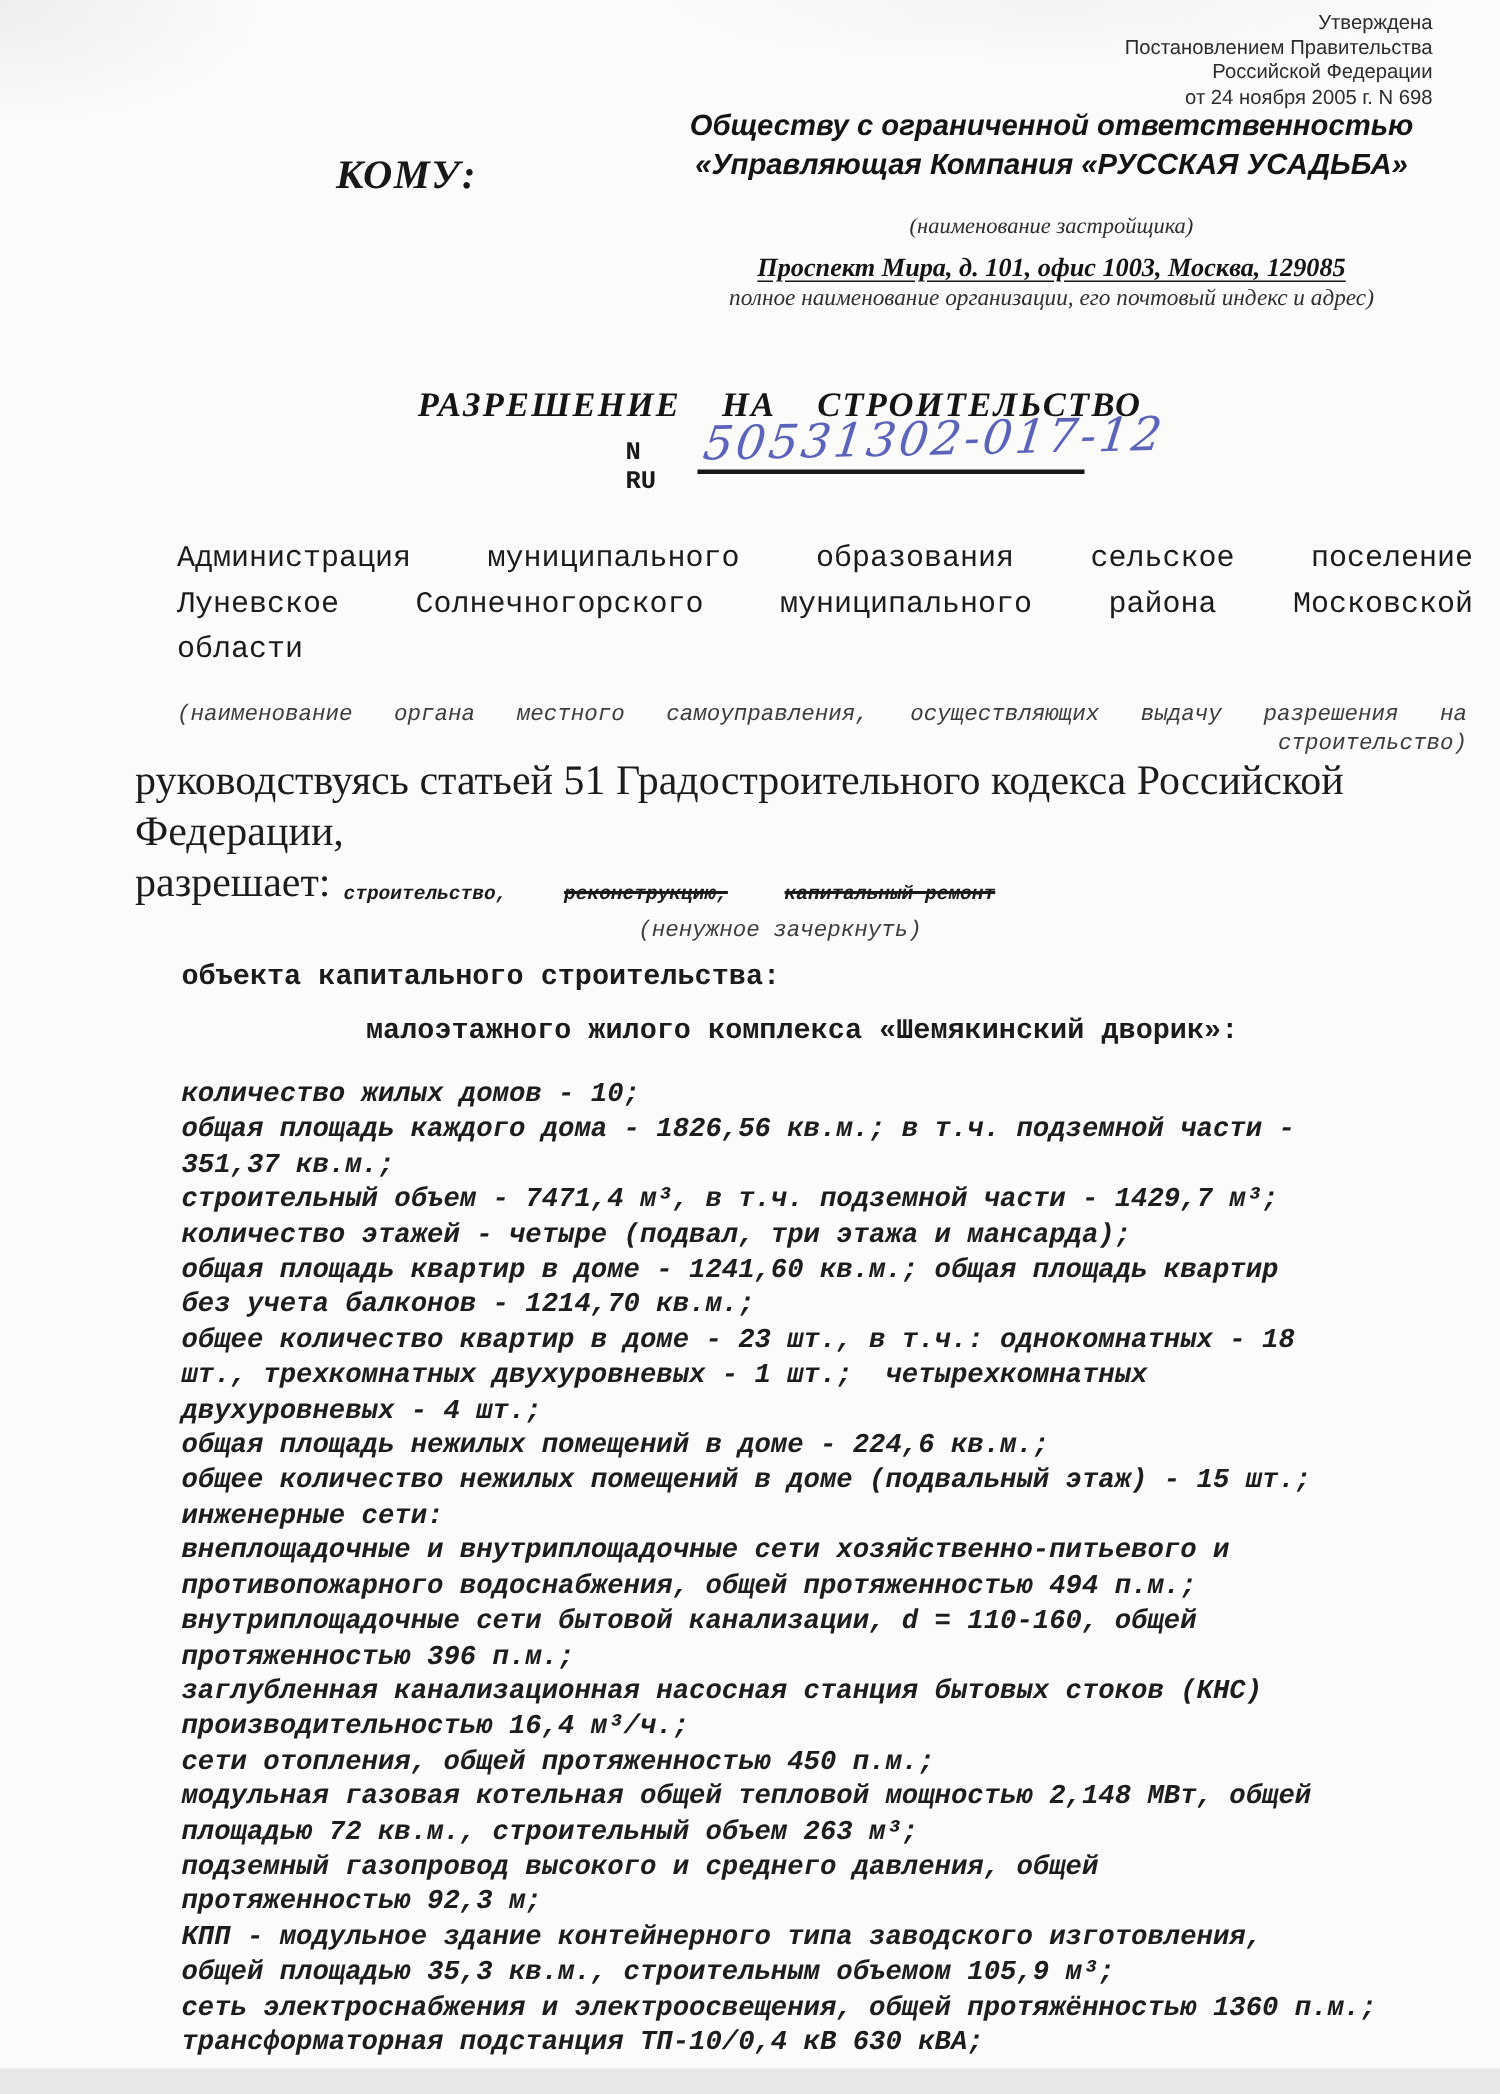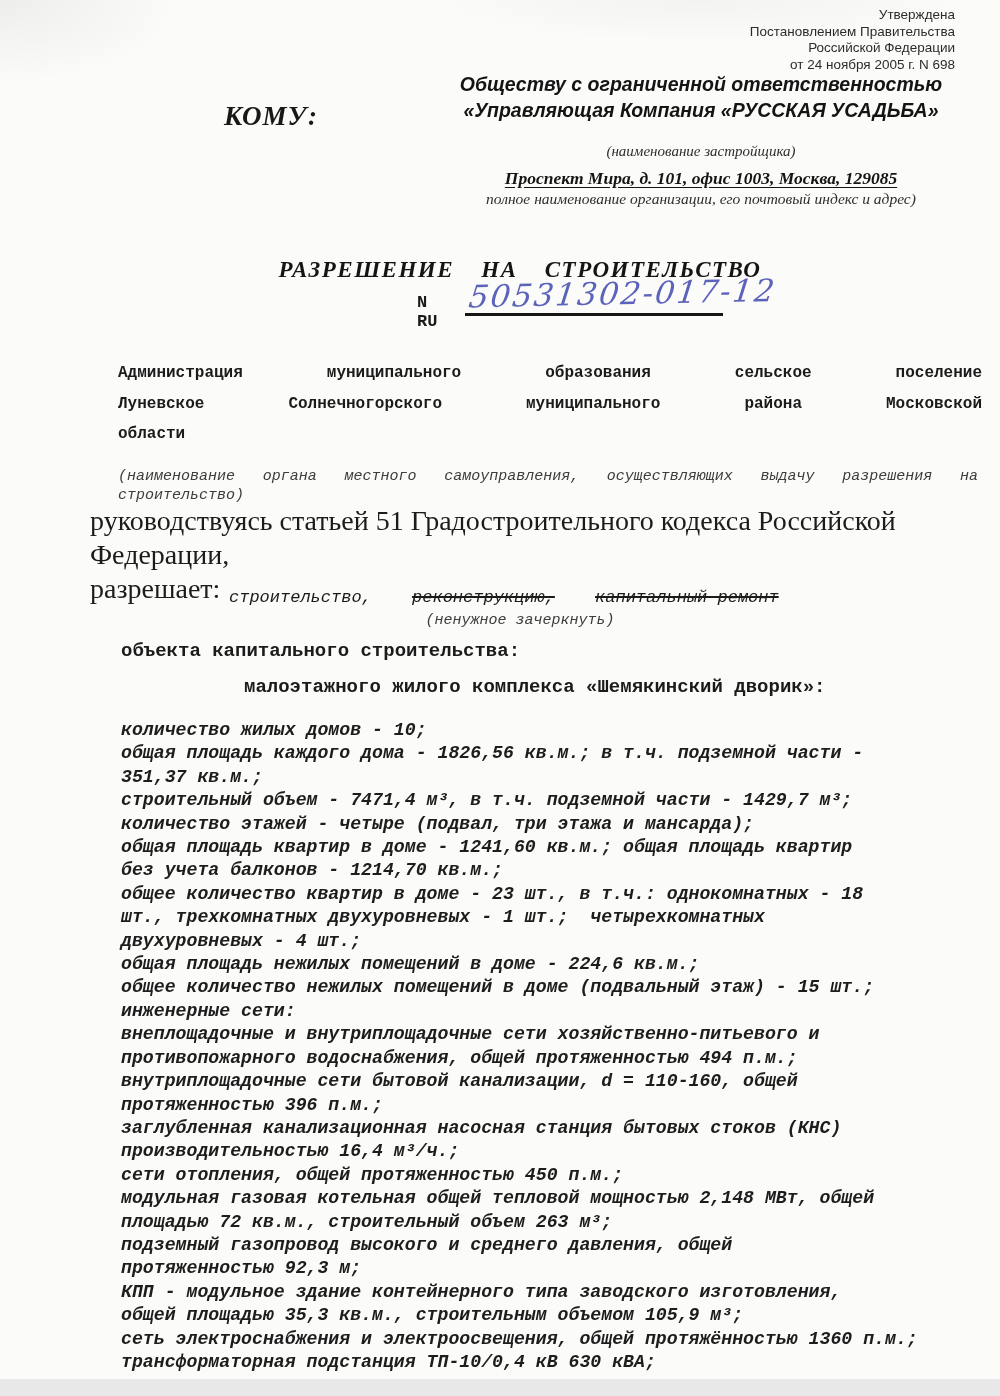--- a/index.html
+++ b/index.html
@@ -77,43 +77,43 @@
   }
   .num-line {
     position: absolute; top: 34px; left: 48px; width: 258px; height: 2.5px;
     background: #161616;
   }
 
   
   .issuer {
     position: absolute; top: 358px; left: 118px; width: 864px;
     font-family: "Liberation Mono", "DejaVu Sans Mono", monospace;
-    font-weight: bold; font-size: 16px; line-height: 30.5px; color: #1b1b1b;
+    font-weight: normal; font-size: 20px; line-height: 30.5px; color: #1b1b1b;
   }
   .issuer .line:nth-child(-n+2) { text-align: justify; text-align-last: justify; }
   .issuer .line:nth-child(3)    { text-align: left; }
 
   .issuer-note {
     position: absolute; top: 467px; left: 118px; width: 860px;
     font-family: "Liberation Mono", "DejaVu Sans Mono", monospace;
     font-style: italic; font-size: 15px; line-height: 19px; color: #3d3d3d;
   }
   .issuer-note .line:nth-child(1) { text-align: justify; text-align-last: justify; }
-  .issuer-note .line:nth-child(2) { text-align: left; }
+  .issuer-note .line:nth-child(2) { text-align: right; }
 
   .legal {
     position: absolute; top: 504px; left: 90px; width: 910px;
     text-align: left; font-size: 28px; line-height: 34px; color: #1c1c1c;
   }
 
   
   .types {
     position: absolute; top: 588px; left: 229px;
     font-family: "Liberation Mono", "DejaVu Sans Mono", monospace;
-    font-size: 17px; font-weight: normal; font-style: italic;
+    font-size: 13px; font-weight: bold; font-style: italic;
     white-space: nowrap; color: #1b1b1b;
   }
   .types .opt { margin-right: 30px; }
   .types .opt:last-child { margin-right: 0; }
   .struck { text-decoration: line-through; text-decoration-thickness: 2px; text-decoration-color: #1b1b1b; }
 
   .cross-note {
     position: absolute; top: 612px; left: 40px; width: 960px;
     text-align: center;
     font-family: "Liberation Mono", "DejaVu Sans Mono", monospace;

